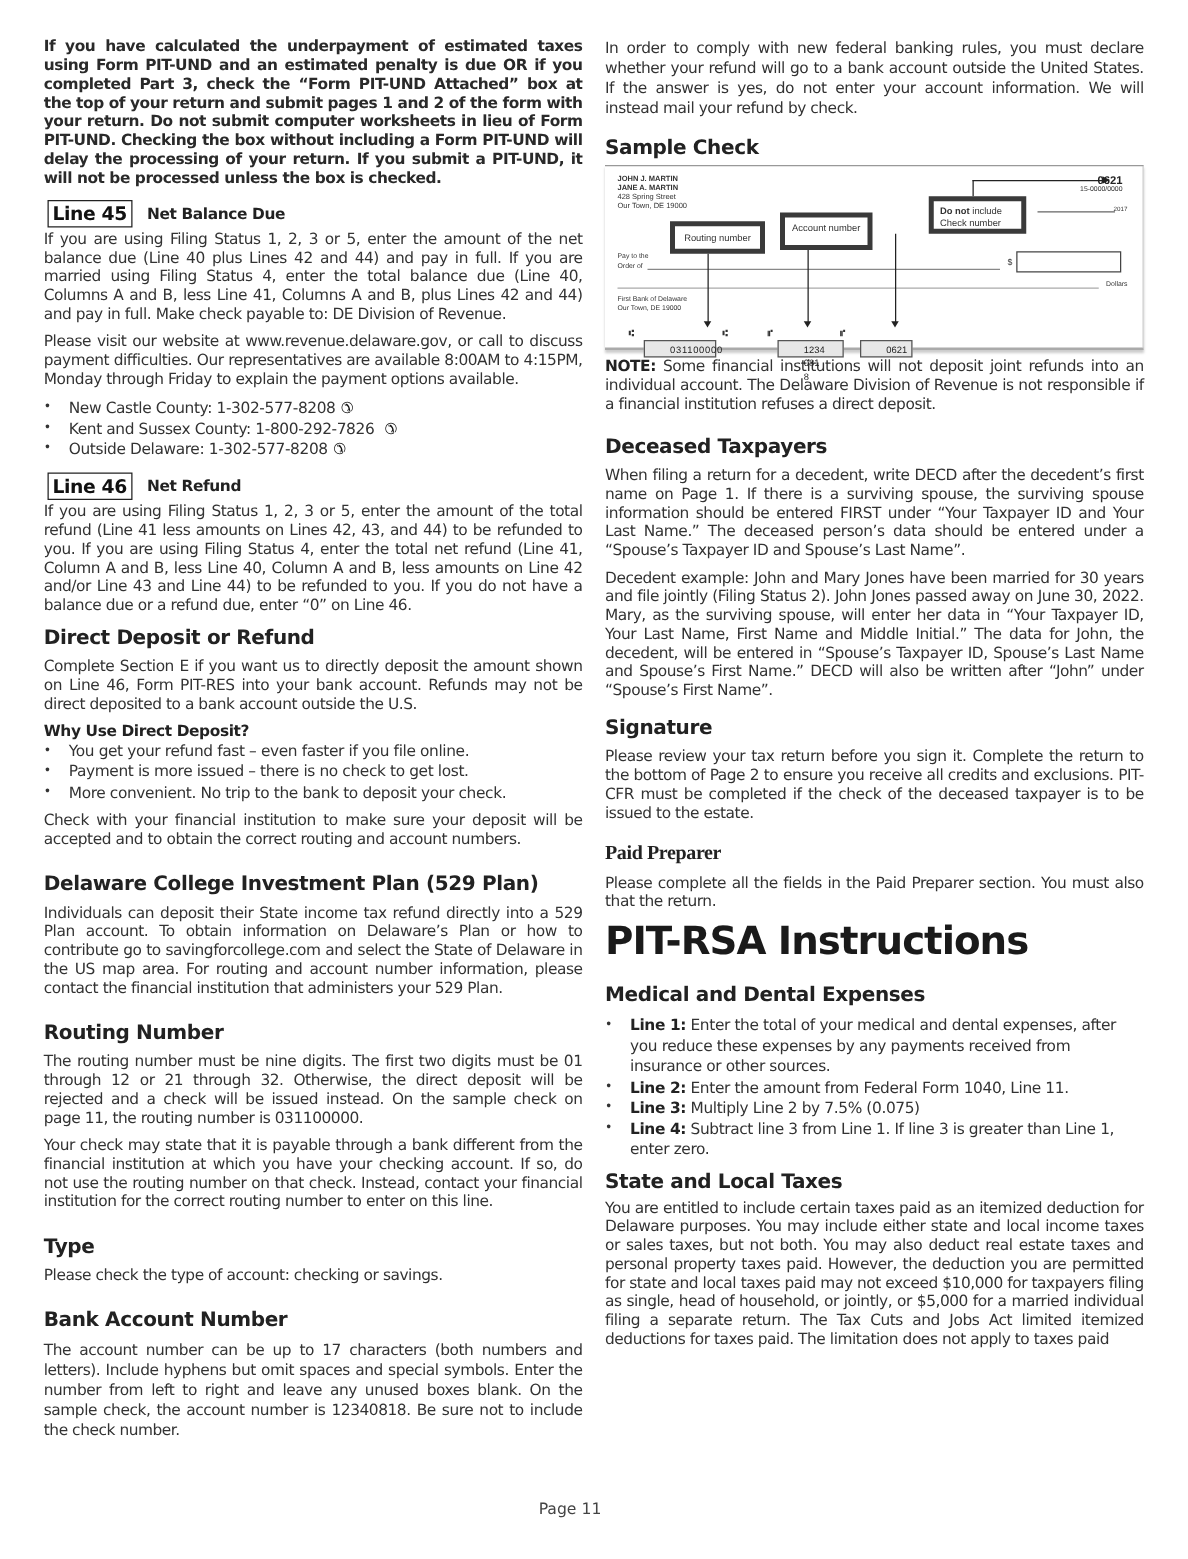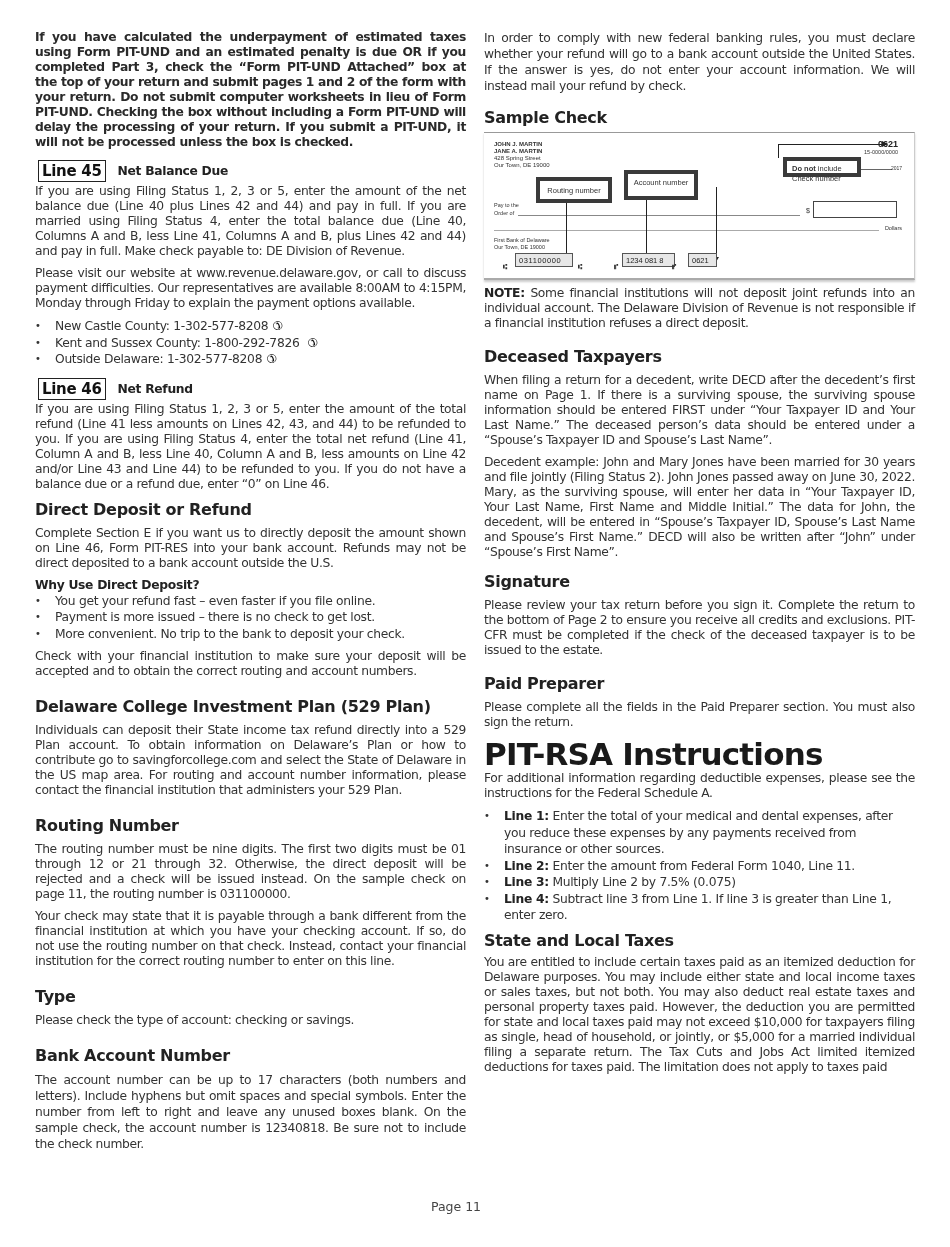--- a/index.html
+++ b/index.html
@@ -34,21 +34,21 @@
   .chk-date-line { right: 22px; top: 36px; width: 62px; border-bottom: 1px solid #666; }
   .chk-year { right: 12px; top: 32px; font-size: 5px; color: #333; }
   .chk-callout { border: 4px solid #3a3a3a; background: #fff; font-size: 7.5px; color: #333; padding: 3px 5px; }
   .chk-payto { left: 10px; top: 68px; font-size: 5.5px; line-height: 8px; color: #333; }
   .chk-payline { left: 34px; top: 82px; width: 282px; border-bottom: 1px solid #888; }
   .chk-dollar { left: 322px; top: 74px; font-size: 7px; color: #333; }
   .chk-amount { left: 329px; top: 68px; width: 84px; height: 17px; border: 1px solid #444; }
   .chk-dollars-line { left: 10px; top: 97px; width: 385px; border-bottom: 1px solid #aaa; }
   .chk-dollars { right: 12px; top: 92px; font-size: 5.5px; color: #333; }
   .chk-bank { left: 10px; top: 104px; font-size: 5.5px; line-height: 7px; color: #333; }
-  .chk-micr { top: 120px; height: 14px; border: 1px solid #555; background: #e7e7e7; font-size: 7.5px; color: #222; padding: 1px 3px; line-height: 11px; }
+  .chk-micr { top: 139px; height: 14px; border: 1px solid #555; background: #e7e7e7; font-size: 7.5px; color: #222; padding: 1px 20px; line-height: 11px; }
   .chk-sym { top: 130px; font-size: 7px; font-weight: bold; color: #333; }
   .arrow-v { width: 1px; background: #222; }
   .arrow-head { width: 0; height: 0; border-left: 3px solid transparent; border-right: 3px solid transparent; border-top: 5px solid #222; }
   .page-num { position: absolute; left: 0; width: 912px; top: 1199px; text-align: center; font-size: 12.5px; color: #444; }
 </style>
 </head>
 <body>
 
 <div class="col col-left">
   <p class="intro-bold" style="margin-bottom:10px;">If you have calculated the underpayment of estimated taxes using Form PIT-UND and an estimated penalty is due OR if you completed Part 3, check the “Form PIT-UND Attached” box at the top of your return and submit pages 1 and 2 of the form with your return. Do not submit computer worksheets in lieu of Form PIT-UND. Checking the box without including a Form PIT-UND will delay the processing of your return. If you submit a PIT-UND, it will not be processed unless the box is checked.</p>
@@ -110,21 +110,21 @@
     </div>
     <div class="chk-abs chk-num">0621</div>
     <div class="chk-abs chk-fract">15-0000/0000</div>
     <div class="chk-abs chk-date-line"></div>
     <div class="chk-abs chk-year">2017</div>
 
     <div class="chk-abs" style="left:294px;top:11px;width:106px;height:1px;background:#222;"></div>
     <div class="chk-abs" style="left:398px;top:8px;width:0;height:0;border-top:3px solid transparent;border-bottom:3px solid transparent;border-left:6px solid #222;"></div>
     <div class="chk-abs arrow-v" style="left:294px;top:11px;height:14px;"></div>
 
-    <div class="chk-abs chk-callout" style="left:259px;top:24px;width:78px;height:20px;line-height:10px;margin-left:40px;">
+    <div class="chk-abs chk-callout" style="left:259px;top:24px;width:78px;height:30px;line-height:10px;">
       <b>Do not</b><span> include</span><br>
       <span>Check number</span>
     </div>
     <div class="chk-abs chk-callout" style="left:52px;top:44px;width:76px;height:26px;padding-top:5px;text-align:center;">Routing number</div>
     <div class="chk-abs chk-callout" style="left:140px;top:37px;width:74px;height:30px;padding-top:4px;text-align:center;">Account number</div>
 
     <div class="chk-abs chk-payto">
       <span>Pay to the</span><br>
       <span>Order of</span>
     </div>
@@ -156,26 +156,26 @@
 
   <p class="note"><b>NOTE:</b><span> Some financial institutions will not deposit joint refunds into an individual account. The Delaware Division of Revenue is not responsible if a financial institution refuses a direct deposit.</span></p>
 
   <h3 style="margin-top:16px;">Deceased Taxpayers</h3>
   <p>When filing a return for a decedent, write DECD after the decedent’s first name on Page 1. If there is a surviving spouse, the surviving spouse information should be entered FIRST under “Your Taxpayer ID and Your Last Name.” The deceased person’s data should be entered under a “Spouse’s Taxpayer ID and Spouse’s Last Name”.</p>
   <p>Decedent example: John and Mary Jones have been married for 30 years and file jointly (Filing Status 2). John Jones passed away on June 30, 2022. Mary, as the surviving spouse, will enter her data in “Your Taxpayer ID, Your Last Name, First Name and Middle Initial.” The data for John, the decedent, will be entered in “Spouse’s Taxpayer ID, Spouse’s Last Name and Spouse’s First Name.” DECD will also be written after “John” under “Spouse’s First Name”.</p>
 
   <h3 style="margin-top:12px;">Signature</h3>
   <p>Please review your tax return before you sign it. Complete the return to the bottom of Page 2 to ensure you receive all credits and exclusions. PIT-CFR must be completed if the check of the deceased taxpayer is to be issued to the estate.</p>
 
-  <h3 style="margin-top:16px;">Paid Preparer</h3>
-  <p>Please complete all the fields in the Paid Preparer section. You must also sign the return.</p>
+  <h3 style="margin-top:16px;font-family:Liberation Serif, serif;">Paid Preparer</h3>
+  <p>Please complete all the fields in the Paid Preparer section. You must also that the return.</p>
 
   <div class="big-title">PIT-RSA Instructions</div>
-  <p>For additional information regarding deductible expenses, please see the instructions for the Federal Schedule A.</p>
 
+  <h3 style="margin-top:16px;">Medical and Dental Expenses</h3>
   <ul class="bullets lines">
     <li><b>Line 1:</b><span> Enter the total of your medical and dental expenses, after you reduce these expenses by any payments received from insurance or other sources.</span></li>
     <li><b>Line 2:</b><span> Enter the amount from Federal Form 1040, Line 11.</span></li>
     <li><b>Line 3:</b><span> Multiply Line 2 by 7.5% (0.075)</span></li>
     <li><b>Line 4:</b><span> Subtract line 3 from Line 1.  If line 3 is greater than Line 1, enter zero.</span></li>
   </ul>
 
   <h3 style="margin-top:0px;margin-bottom:5px;">State and Local Taxes</h3>
   <p>You are entitled to include certain taxes paid as an itemized deduction for Delaware purposes.  You may include either state and local income taxes or sales taxes, but not both.  You may also deduct real estate taxes and personal property taxes paid.  However, the deduction you are permitted for state and local taxes paid may not exceed $10,000 for taxpayers filing as single, head of household, or jointly, or $5,000 for a married individual filing a separate return.  The Tax Cuts and Jobs Act limited itemized deductions for taxes paid. The limitation does not apply to taxes paid</p>
 </div>

